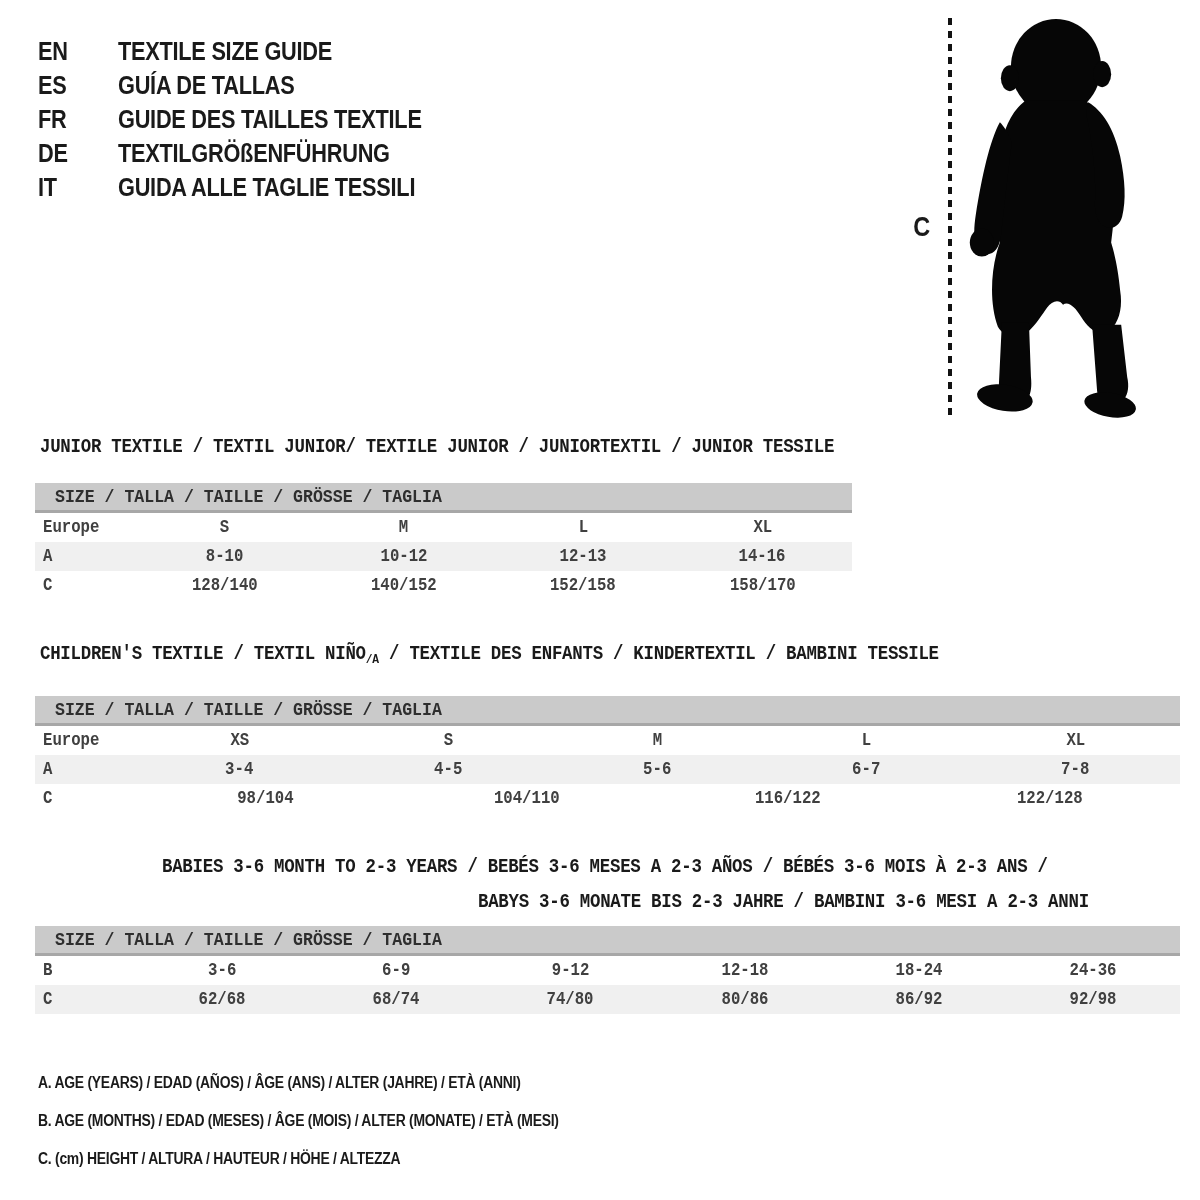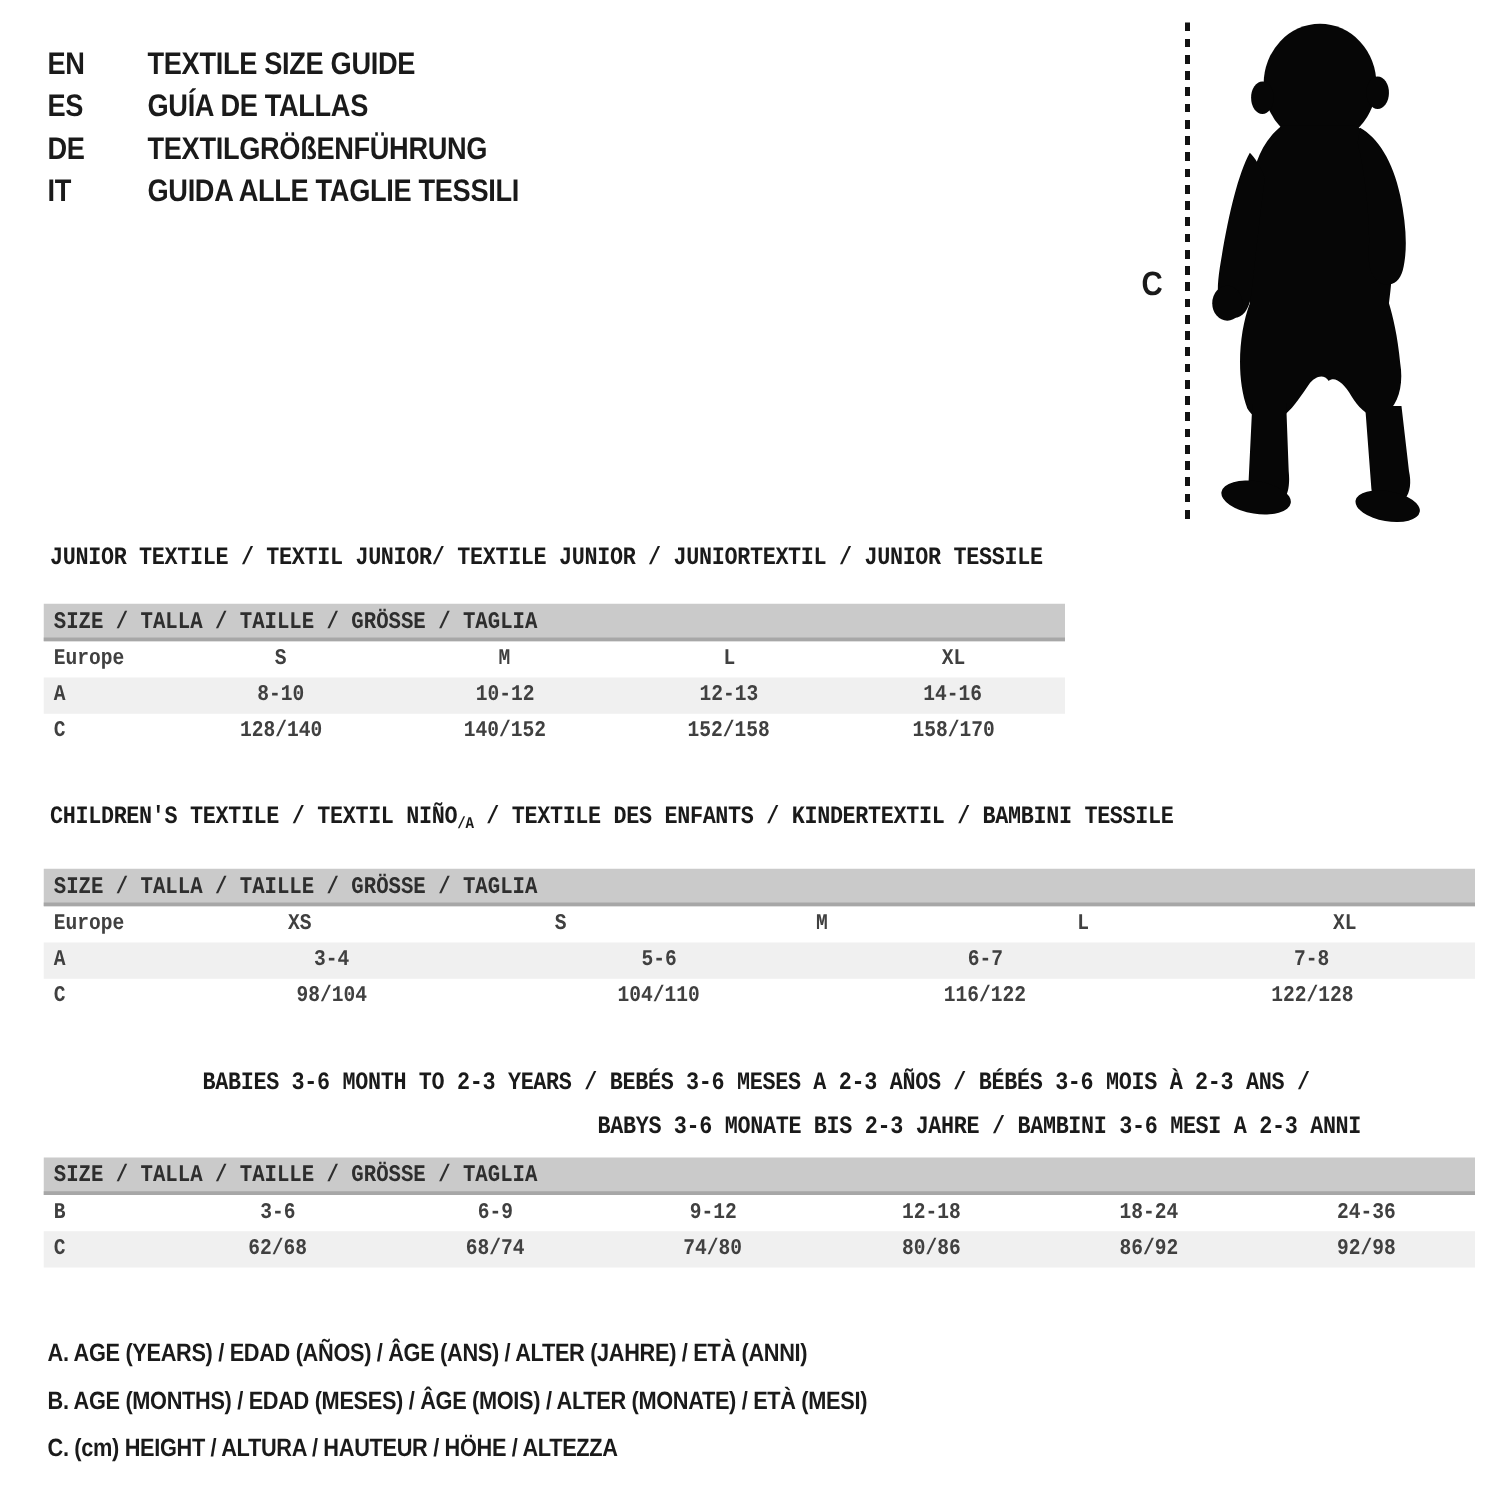--- a/index.html
+++ b/index.html
@@ -22,45 +22,49 @@
   .silhouette{position:absolute;left:963px;top:14px;width:177px;height:406px;}
 
   
   .sec{position:absolute;left:35px;font-family:Liberation Mono, monospace;}
   .sec-junior{top:436px;width:817px;}
   .sec-children{top:643px;width:1145px;}
   .sec-babies{top:849px;width:1145px;}
   .sec h2{margin:0 0 0 5px;font-size:20px;font-weight:700;line-height:22px;letter-spacing:-0.3px;}
   .sec h2.two-line .hline{display:block;line-height:35px;text-align:right;}
   .band{margin-top:25px;height:27px;line-height:28px;background:#cacaca;border-bottom:3px solid #a7a7a7;
-    padding-left:8px;font-size:19px;font-weight:700;color:#2e2e2e;}
+    padding-left:20px;font-size:19px;font-weight:700;color:#2e2e2e;}
   .sec-junior .band{margin-top:25px;}
   .sec-children .band{margin-top:25px;}
   .sec-babies .band{margin-top:7px;}
   .trow{display:flex;height:29px;line-height:29px;font-size:18px;font-weight:700;color:#404040;}
   .trow .cell{flex:1;text-align:center;}
   .trow .cell.label{flex:0 0 92px;text-align:left;padding-left:8px;}
   .trow.shaded{background:#f0f0f0;}
   .sub{font-size:13px;vertical-align:-4px;}
 
   
   .legend{position:absolute;left:38px;top:1064px;}
-  .legend-line{height:38px;line-height:38px;font-size:20px;font-weight:700;letter-spacing:-0.3px;}
+  .legend-line{height:38px;line-height:38px;font-size:16px;font-weight:700;letter-spacing:-0.3px;}
 </style>
 </head>
 <body>
 
 <div class="languages">
   <div class="lang-row">
     <span class="lang-code"><span class="t left">EN</span></span>
     <span class="t left">TEXTILE SIZE GUIDE</span>
   </div>
   <div class="lang-row">
     <span class="lang-code"><span class="t left">ES</span></span>
     <span class="t left">GUÍA DE TALLAS</span>
+  </div>
+  <div class="lang-row">
+    <span class="lang-code"><span class="t left">FR</span></span>
+    <span class="t left">GUIDE DES TAILLES TEXTILE</span>
   </div>
   <div class="lang-row">
     <span class="lang-code"><span class="t left">DE</span></span>
     <span class="t left">TEXTILGRÖßENFÜHRUNG</span>
   </div>
   <div class="lang-row">
     <span class="lang-code"><span class="t left">IT</span></span>
     <span class="t left">GUIDA ALLE TAGLIE TESSILI</span>
   </div>
 </div>
@@ -118,20 +122,21 @@
     <div class="cell label"><span class="t left">Europe</span></div>
     <div class="cell"><span class="t">XS</span></div>
     <div class="cell"><span class="t">S</span></div>
     <div class="cell"><span class="t">M</span></div>
     <div class="cell"><span class="t">L</span></div>
     <div class="cell"><span class="t">XL</span></div>
   </div>
   <div class="trow shaded">
     <div class="cell label"><span class="t left">A</span></div>
     <div class="cell"><span class="t">3-4</span></div>
+    <div class="cell"><span class="t">4-5</span></div>
     <div class="cell"><span class="t">5-6</span></div>
     <div class="cell"><span class="t">6-7</span></div>
     <div class="cell"><span class="t">7-8</span></div>
   </div>
   <div class="trow">
     <div class="cell label"><span class="t left">C</span></div>
     <div class="cell"><span class="t">98/104</span></div>
     <div class="cell"><span class="t">104/110</span></div>
     <div class="cell"><span class="t">116/122</span></div>
     <div class="cell"><span class="t">122/128</span></div>

